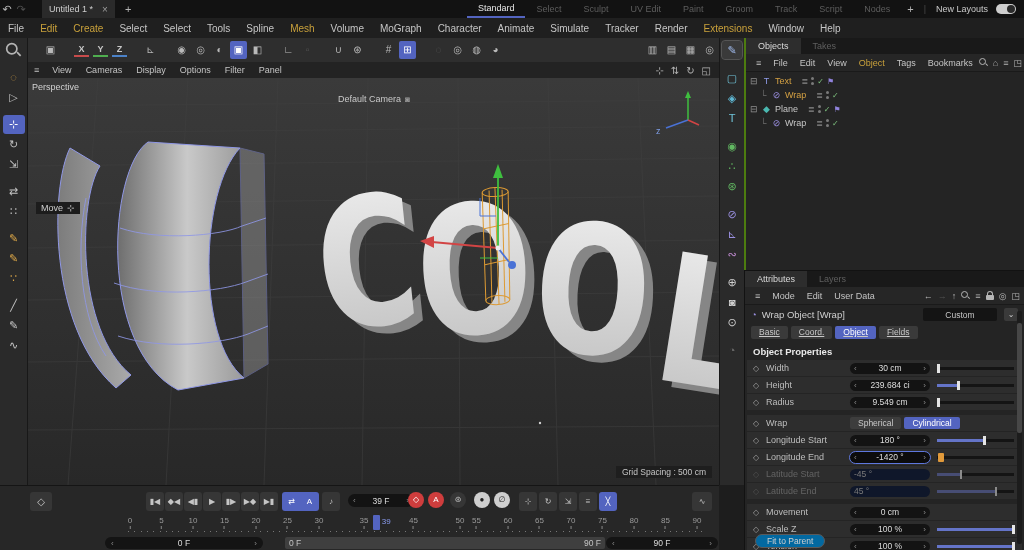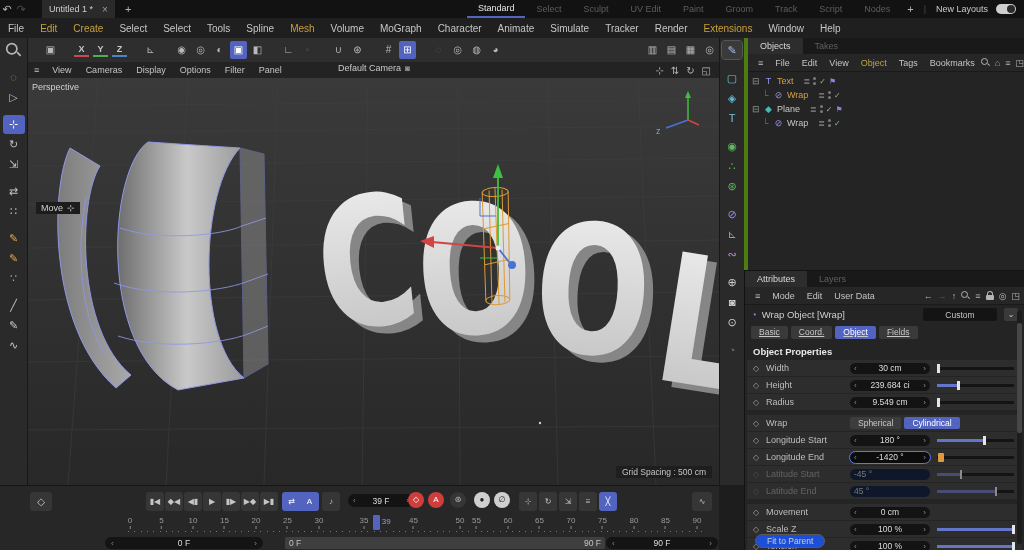--- a/index.html
+++ b/index.html
@@ -45,33 +45,33 @@
   .rtool.boxed{background:#3a3a3a;outline:1px solid #555;}
   .rtool.gap{margin-top:8px;}
   
   #viewport{left:28px;top:62px;width:691px;height:423px;background:#2c2c2c;}
   #vp-menubar{position:absolute;left:0;top:0;width:100%;height:16px;background:#232323;display:flex;align-items:center;font-size:9px;border-bottom:1px solid #1a1a1a;}
   .vp-menu-item{padding:0 7px;color:#c4c4c4;}
   #vp-nav{margin-left:auto;margin-right:8px;display:flex;gap:7px;color:#b5b5b5;font-size:10px;}
   #vp-canvas{position:absolute;left:0;top:16px;width:691px;height:407px;}
   .vp-overlay{position:absolute;font-size:9px;color:#d2d2d2;}
   #vp-view-label{left:4px;top:20px;}
-  #vp-camera-label{left:310px;top:1px;color:#c9c9c9;display:flex;gap:4px;align-items:center;}
+  #vp-camera-label{left:310px;top:32px;color:#c9c9c9;display:flex;gap:4px;align-items:center;}
   #vp-tooltip{left:8px;top:140px;background:#1c1c1c;padding:1px 5px;color:#cfcfcf;display:flex;gap:4px;}
   #vp-gridchip{right:7px;top:404px;background:#1e1e1e;padding:1px 6px;color:#c5c5c5;font-size:8.5px;}
   
   .panel-tabs{display:flex;background:#191919;height:16px;font-size:9px;align-items:flex-end;}
   .panel-tab{padding:0 12px;height:16px;line-height:16px;color:#5f5f5f;}
   .panel-tab.active{background:#2d2d2d;color:#d8d8d8;}
   .panel-menu{display:flex;align-items:center;height:17px;background:#262626;font-size:9px;border-bottom:1px solid #1a1a1a;padding:0 4px;}
   .pm-item{padding:0 6px;color:#c4c4c4;}
   .pm-item.accent{color:#c9a13b;}
   .pm-icons{margin-left:auto;display:flex;gap:5px;align-items:center;color:#b5b5b5;font-size:9px;}
   .pm-icons .dim{color:#555;}
-  #objects-panel{left:744px;top:38px;width:280px;height:232px;background:#242424;border-left:4px solid #4d7c0f;box-sizing:border-box;}
+  #objects-panel{left:744px;top:38px;width:280px;height:232px;background:#242424;border-left:2px solid #4d7c0f;box-sizing:border-box;}
   #tree{padding-top:2px;}
   .tree-row{display:flex;align-items:center;height:14px;font-size:9px;padding-left:4px;}
   .tree-exp{width:10px;color:#8f8f8f;font-size:9px;}
   .tree-conn{width:10px;margin-left:10px;color:#6f6f6f;}
   .tree-icon{width:13px;text-align:center;font-size:9px;}
   .tree-label{margin-left:2px;color:#c6c6c6;}
   .tree-label.sel{color:#d3a043;}
   .tree-right{display:flex;align-items:center;gap:3px;margin-left:10px;}
   .vis-dots{display:inline-flex;flex-direction:column;gap:2px;}
   .vis-dots i{width:3px;height:3px;border-radius:50%;background:#7a7a7a;}
@@ -99,21 +99,21 @@
   .attr-row.disabled .a-field{color:#7a7a7a;background:#0f172a;}
   .a-slider{flex:1;margin:0 8px 0 7px;position:relative;height:9px;}
   .a-track{position:absolute;left:0;right:0;top:3px;height:3px;background:#141414;}
   .a-fill{position:absolute;left:0;top:3px;height:3px;background:#6474c8;}
   .attr-row.disabled .a-fill{background:#474d74;}
   .a-handle{position:absolute;top:0;width:3px;height:9px;background:#e5e5e5;}
   .attr-row.disabled .a-handle{background:#8b8b8b;width:2px;}
   .a-handle.orange{width:6px;background:#e0993a;border-radius:1px;}
   .wrap-btn{height:12px;line-height:12px;padding:0 8px;font-size:8.5px;background:#3d3d3d;color:#c9c9c9;border-radius:2px;margin-right:3px;}
   .wrap-btn.active{background:#5364c0;color:#fff;}
-  #fit-btn{position:absolute;left:10px;bottom:2px;height:12px;line-height:12px;padding:0 11px;background:#1d4ed8;border:1px solid #5a5a5a;border-radius:7px;font-size:8.5px;color:#cfcfcf;}
+  #fit-btn{position:absolute;left:10px;bottom:2px;height:12px;line-height:12px;padding:0 11px;background:#0369a1;border:1px solid #5a5a5a;border-radius:7px;font-size:8.5px;color:#cfcfcf;}
   #attr-scroll{position:absolute;right:2px;top:40px;bottom:6px;width:5px;background:#1c1c1c;border-radius:2px;}
   #attr-scroll i{position:absolute;left:0;width:5px;top:12px;height:110px;background:#474747;border-radius:2px;display:block;}
   
   #timeline{left:0;top:485px;width:719px;height:65px;background:#272727;border-top:1px solid #151515;}
   .tl-btn{position:absolute;height:19px;line-height:19px;text-align:center;border-radius:3px;background:#363636;color:#c5c5c5;font-size:8px;}
   #key-diamond{left:30px;top:6px;width:22px;font-size:10px;}
   #transport{position:absolute;left:146px;top:6px;display:flex;gap:1px;}
   #transport .tl-btn{position:static;width:18px;}
   #loop-group{position:absolute;left:282px;top:6px;display:flex;gap:1px;background:#5364c0;border-radius:3px;padding:0 1px;}
   #loop-group .tl-btn{position:static;width:17px;background:transparent;color:#fff;}

